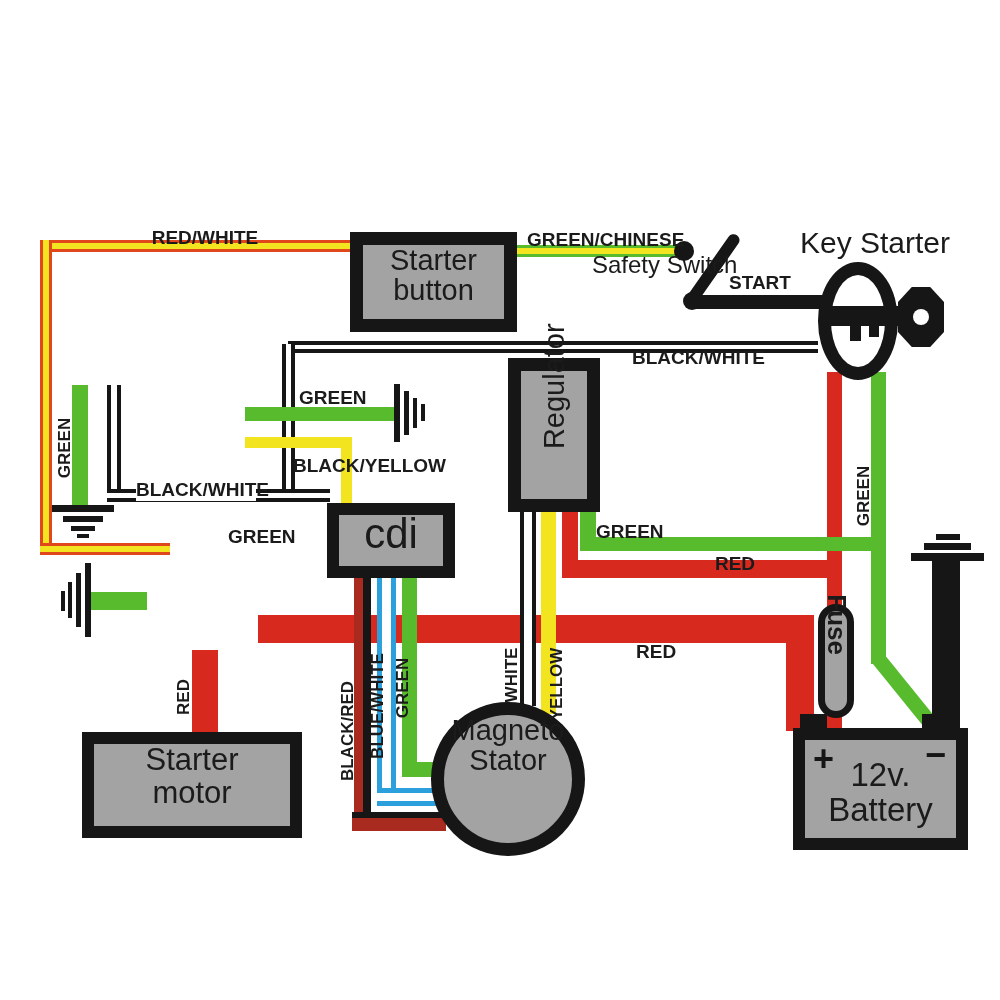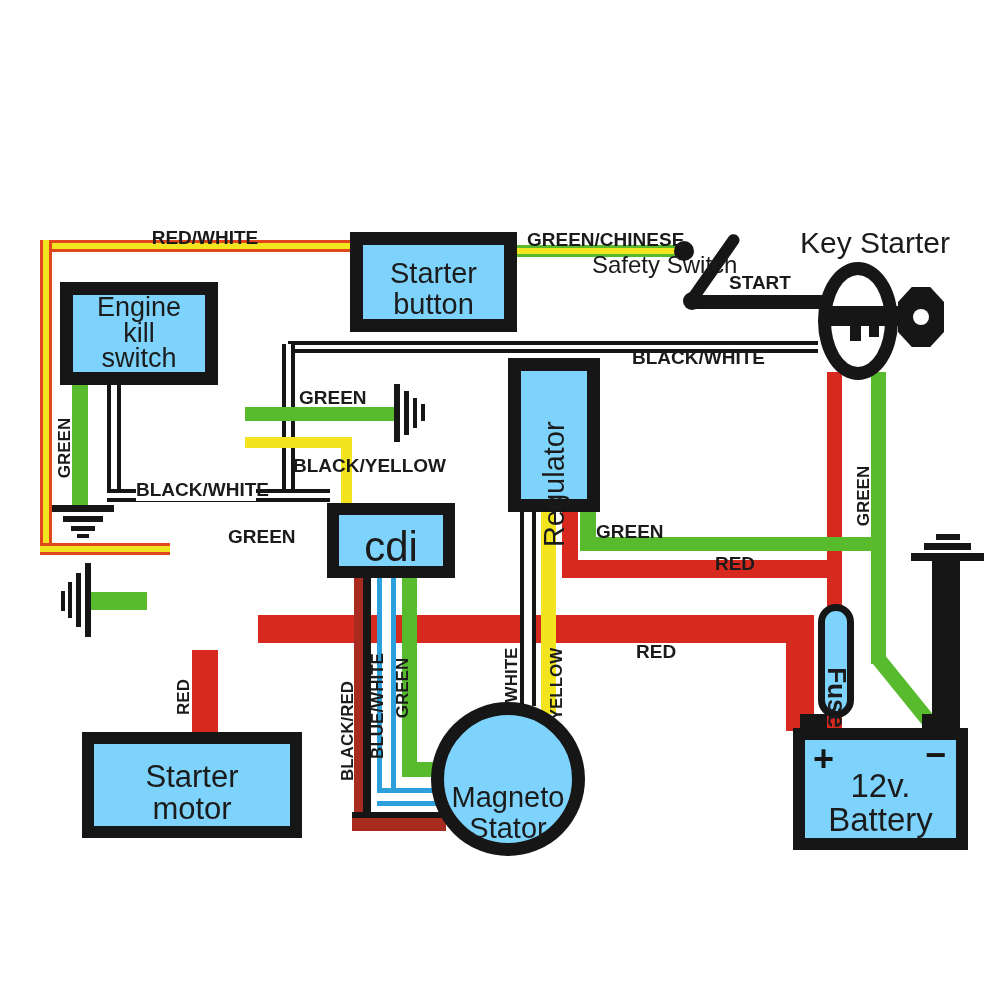--- a/index.html
+++ b/index.html
@@ -1,21 +1,21 @@
 <!DOCTYPE html>
 <html style="--red: #d8291f; --dark_red: #a92a1e; --green: #58bb2e; --yellow: #f2e41e; --blue: #2ba0dc; --orange_red: #e0481c; --black: #161616;"><head>
 <meta charset="utf-8">
 <style>
   html,body{margin:0;padding:0;background:#ffffff;}
   #stage{position:relative;width:1000px;height:1000px;background:#ffffff;overflow:hidden;
          font-family:"Liberation Sans",sans-serif;color:#161616;}
   .abs{position:absolute;}
   
-  .box{position:absolute;background:#7dd3fc;border:13px solid #161616;box-sizing:border-box;
-       display:flex;align-items:flex-end;justify-content:center;text-align:center;}
+  .box{position:absolute;background:#a3a3a3;border:13px solid #161616;box-sizing:border-box;
+       display:flex;align-items:flex-start;justify-content:center;text-align:center;}
   .circle{border-radius:50%;}
   .comp-label{white-space:pre-line;line-height:1.05;color:#1b1b1b;}
   
   .w{position:absolute;}
   .red{background:var(--red);}
   .green{background:var(--green);}
   .yellow{background:var(--yellow);}
   .blackw{background:var(--black);}
   .ry-h{background:linear-gradient(to bottom,var(--orange_red) 0 27%,var(--yellow) 27% 73%,var(--orange_red) 73%);}
   .ry-v{background:linear-gradient(to right,var(--orange_red) 0 27%,var(--yellow) 27% 73%,var(--orange_red) 73%);}
@@ -114,25 +114,20 @@
 
   <div class="box" style="left:818px;top:604px;width:36px;height:114px;border-width:7px;border-radius:18px;">
     <span class="comp-label" style="transform:rotate(90deg);font-size:26px;font-weight:600;white-space:nowrap;">Fuse</span>
   </div>
 
   <div class="box" style="left:350px;top:232px;width:167px;height:100px;">
     <span class="comp-label" style="font-size:29px;">Starter
 button</span>
   </div>
 
-  <div class="box" style="left:60px;top:282px;width:158px;height:103px;">
-    <span class="comp-label" style="font-size:27px;line-height:0.95;">Engine
-kill
-switch</span>
-  </div>
 
 
   <div class="box" style="left:327px;top:503px;width:128px;height:75px;border-width:12px;">
     <span class="comp-label" style="font-size:42px;line-height:0.9;">cdi</span>
   </div>
 
   <div class="box" style="left:508px;top:358px;width:92px;height:154px;">
     <span class="comp-label" style="font-size:29px;transform:rotate(-90deg);white-space:nowrap;">Regulator</span>
   </div>
 

